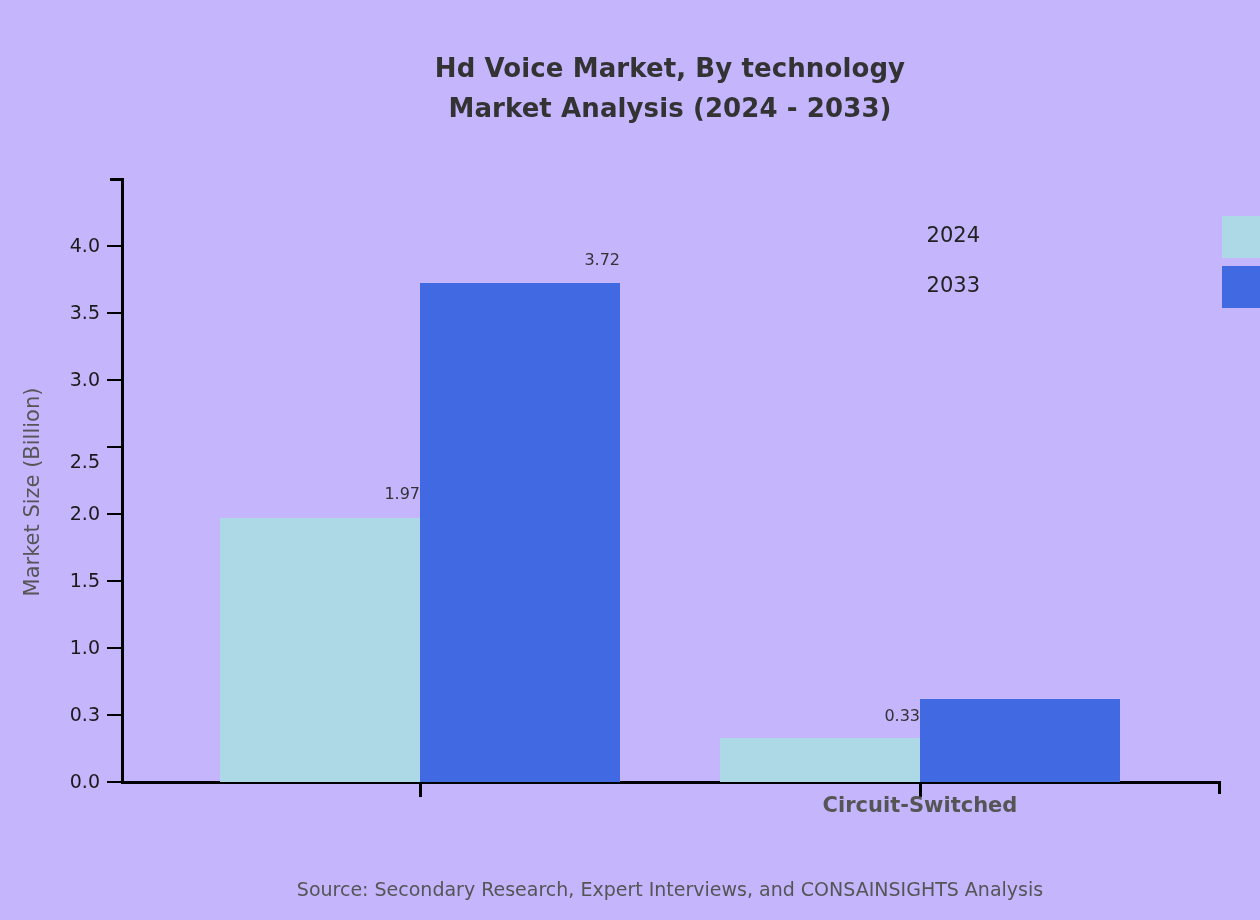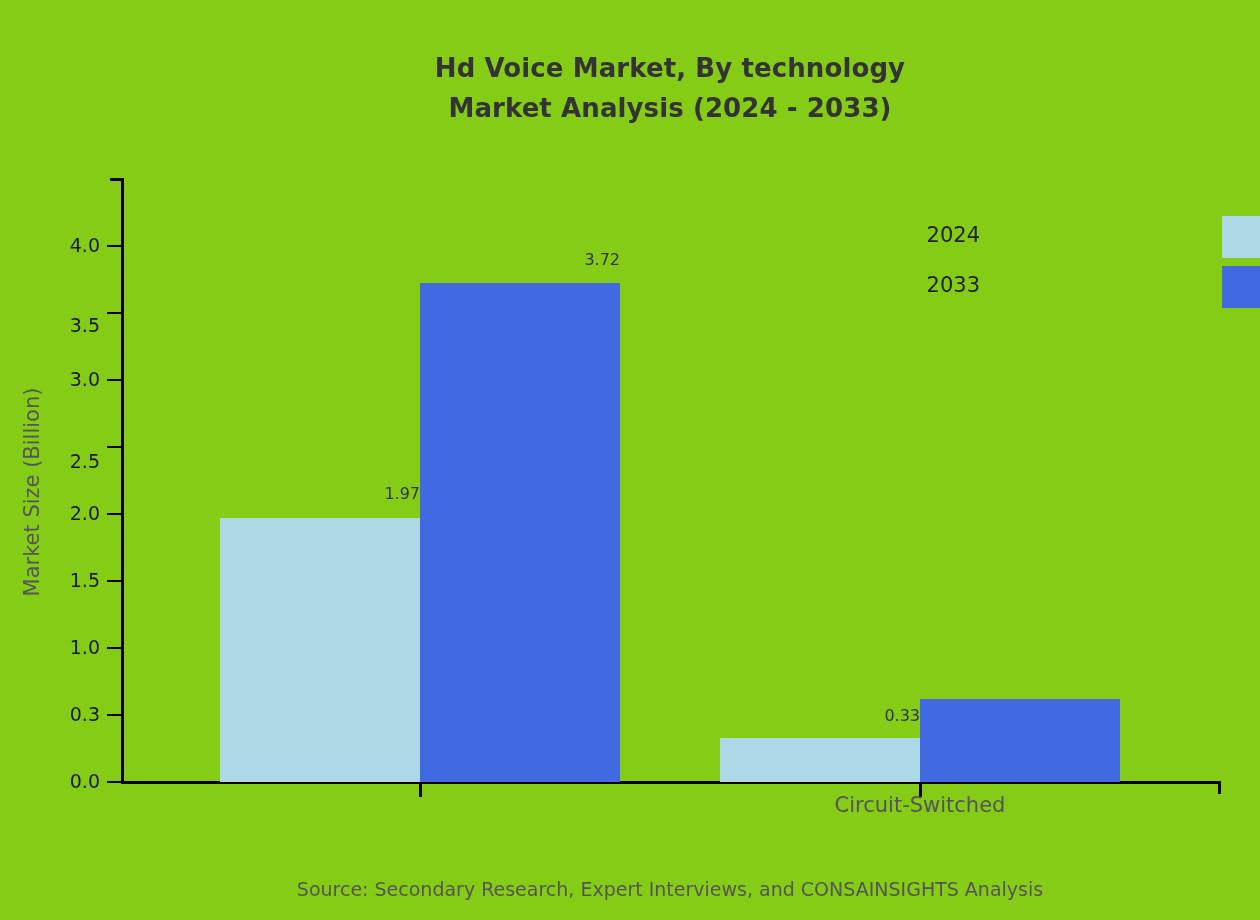--- a/index.html
+++ b/index.html
@@ -13,21 +13,21 @@
     overflow: hidden;
     font-family: "DejaVu Sans", "Liberation Sans", sans-serif;
     position: relative;
   }
 
   #figure {
     position: absolute;
     left: 0; top: 0;
     width: 1260px;
     height: 920px;
-    background: #84cc16;
+    background: #c4b5fd;
   }
 
   
   .title-block {
     position: absolute;
     left: 0;
     top: 48px;
     width: 1340px;
     text-align: center;
   }
@@ -202,29 +202,29 @@
   <div class="ytick" style="top:513px;"></div>
   <div class="ytl" style="top:502px;">2.0</div>
 
   <div class="ytick" style="top:446px;"></div>
   <div class="ytl" style="top:450px;">2.5</div>
 
   <div class="ytick" style="top:379px;"></div>
   <div class="ytl" style="top:368px;">3.0</div>
 
   <div class="ytick" style="top:312px;"></div>
-  <div class="ytl" style="top:314px;">3.5</div>
+  <div class="ytl" style="top:301px;">3.5</div>
 
   <div class="ytick" style="top:245px;"></div>
   <div class="ytl" style="top:234px;">4.0</div>
 
   <div class="xtick" style="left:419px;"></div>
   <div class="xtick" style="left:919px;"></div>
 
-  <div class="xtick-label" style="left:720px; width:400px;">Circuit-Switched</div>
+  <div class="xtick-label" style="left:720px; width:400px;font-weight:bold;">Circuit-Switched</div>
 
   <div class="bar" style="left:220px; top:518px; width:200px; height:264px; background:#add8e6;"></div>
   <div class="bar-value" style="left:220px; top:484px; width:200px;">1.97</div>
 
   <div class="bar" style="left:420px; top:283px; width:200px; height:499px; background:#4169e1;"></div>
   <div class="bar-value" style="left:420px; top:250px; width:200px;">3.72</div>
 
   <div class="bar" style="left:720px; top:738px; width:200px; height:44px; background:#add8e6;"></div>
   <div class="bar-value" style="left:720px; top:706px; width:200px;">0.33</div>
 

